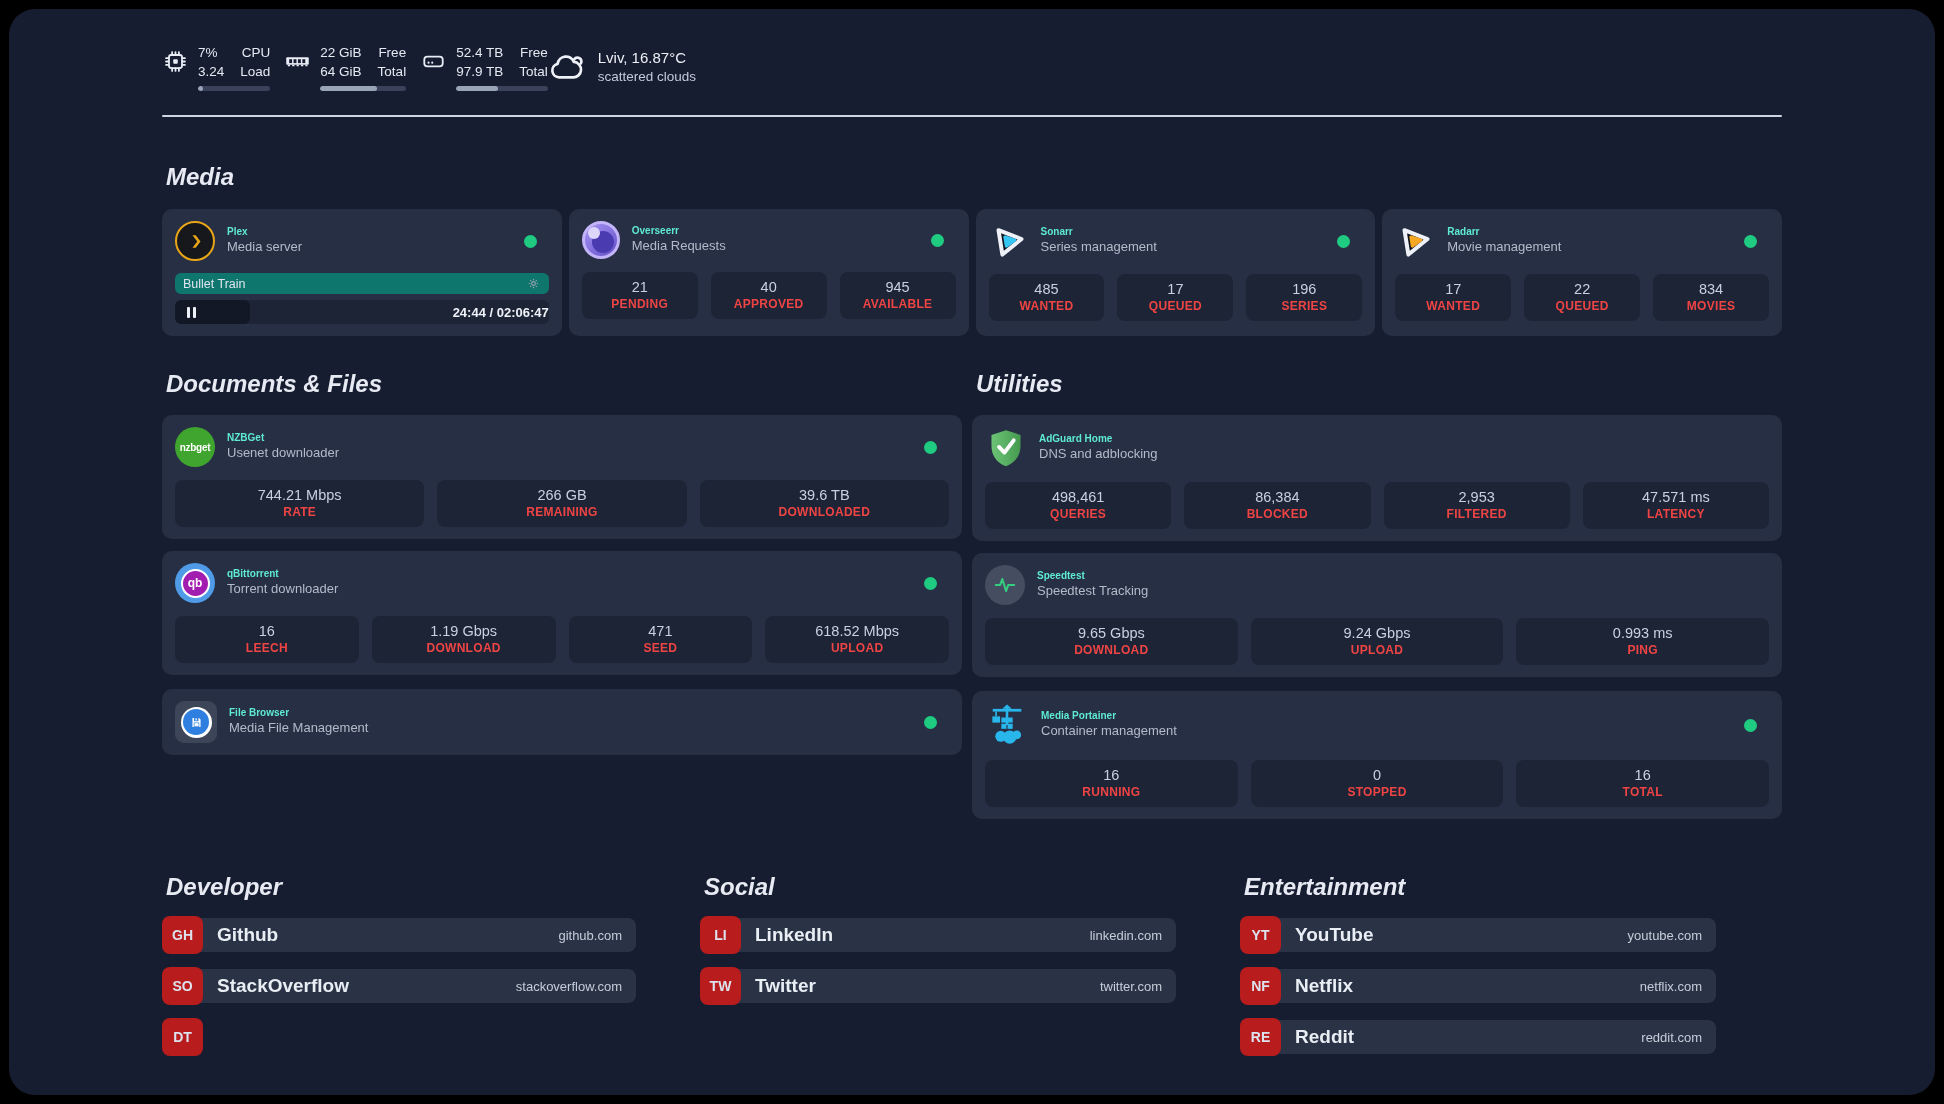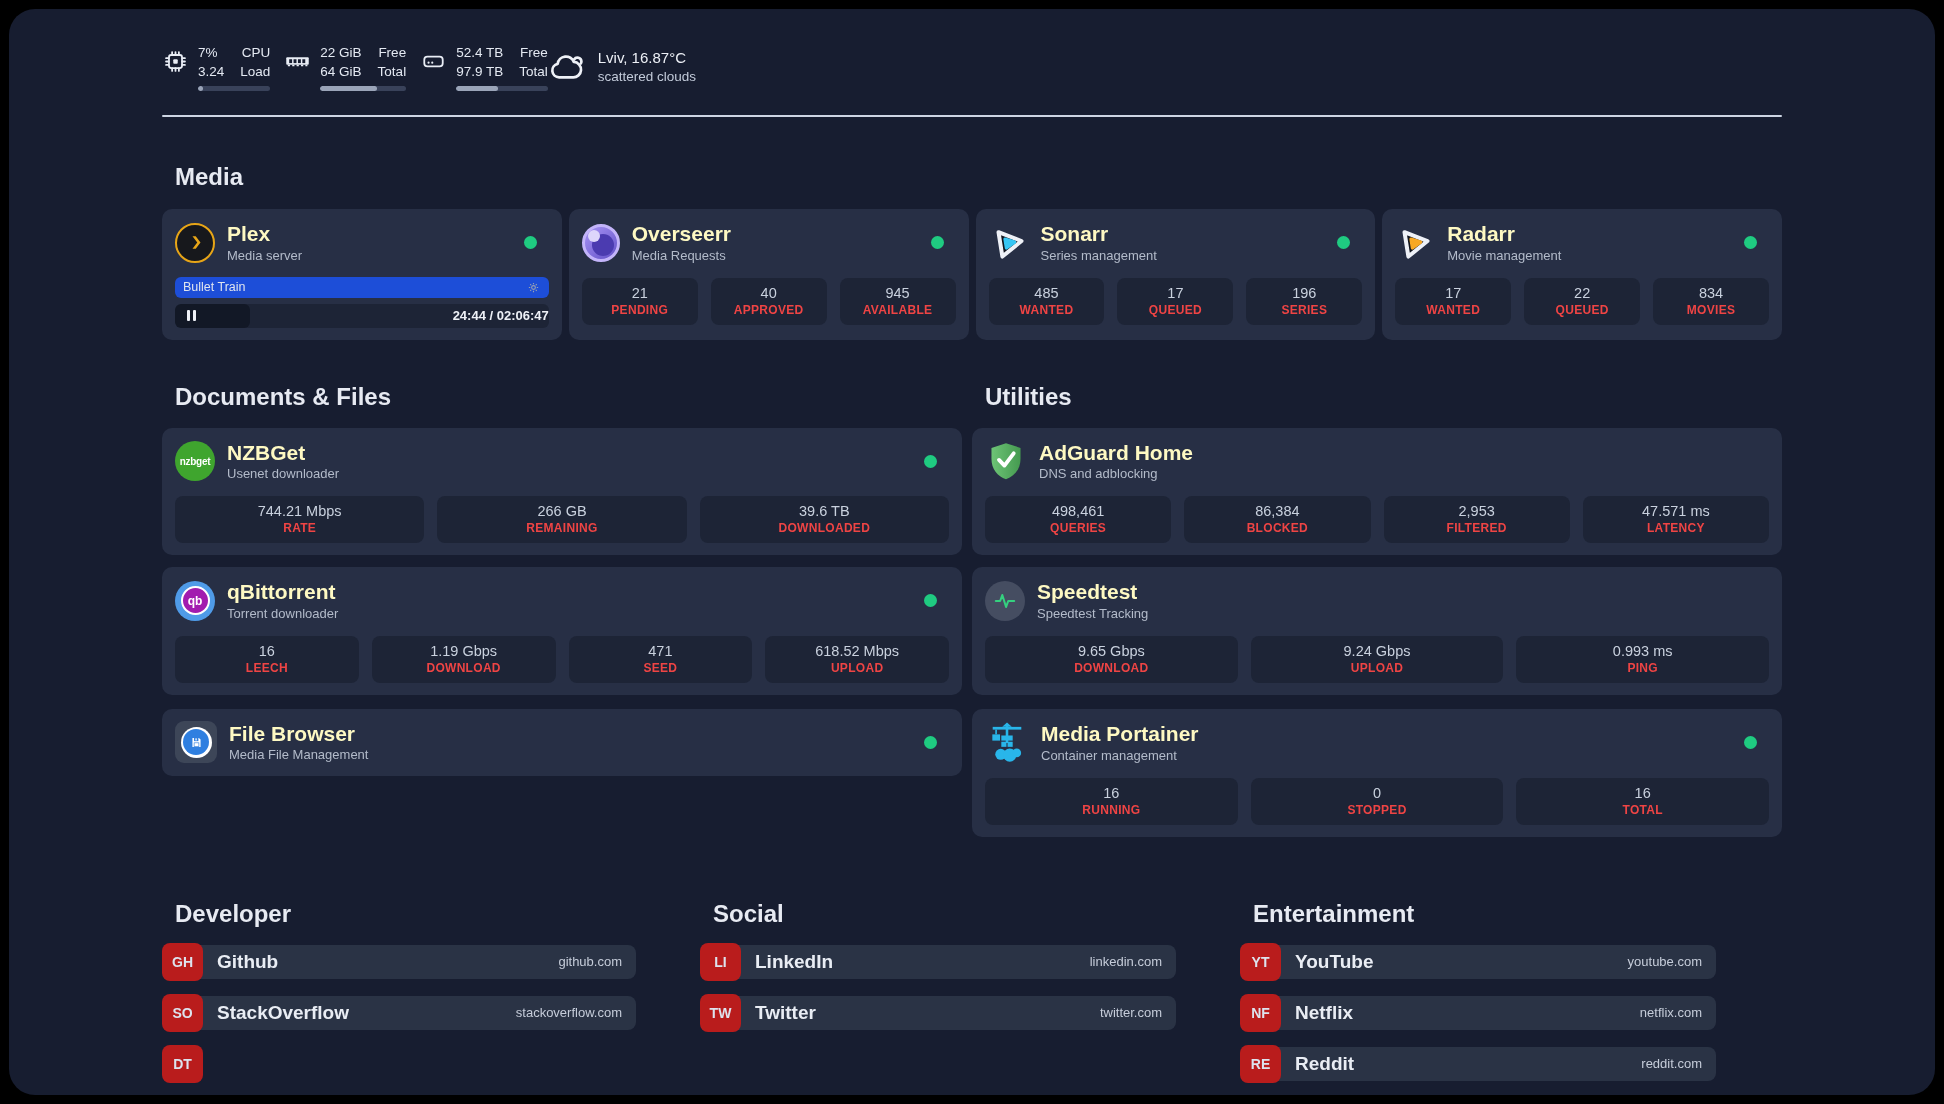--- a/index.html
+++ b/index.html
@@ -33,40 +33,40 @@
 
   .weather { flex:none; display:flex; align-items:center; gap:12px; }
   .weather-icon { width:38px; height:38px; }
   .weather-icon svg { width:100%; height:100%; }
   .weather-line1 { font-size:15px; color:#edf0f6; line-height:20px; }
   .weather-line2 { font-size:13.5px; color:#c2cad9; line-height:18px; }
 
   .divider { height:2px; background:#cdd5e3; border-radius:1px; margin-top:20px; }
 
   
-  .section-title { font-size:24px; font-weight:600; color:#e7eaf2; margin:13px; }
+  .section-title { font-size:24px; font-weight:600; color:#e7eaf2; margin:4px;font-style:italic; }
   .media-title { margin-top:46px; }
   .media-row { display:grid; grid-template-columns:repeat(4,1fr); gap:7px; margin-top:18px; }
 
   .card { background:#272f45; border-radius:10px; padding:12px 13px; cursor:pointer; }
   .card-header { display:flex; align-items:center; gap:12px; }
   .app-logo { flex:none; display:flex; align-items:center; justify-content:center; }
   .card-titles { line-height:1.28; }
-  .card-title { font-size:21px; font-weight:700; color:#fef9c3; }
+  .card-title { font-size:10px; font-weight:700; color:#5eead4; }
   .card-sub { font-size:13px; color:#b3bbca; }
   .status-dot { width:13px; height:13px; border-radius:50%; background:#1fcb81;
                 margin-left:auto; margin-right:12px; flex:none; }
 
   .stat-row { display:flex; gap:13px; margin-top:13px; }
   .stat { flex:1; background:#1d2436; border-radius:8px; text-align:center; padding:5px 2px 7px; }
   .stat-value { font-size:14.5px; color:#c9d1de; line-height:20px; }
   .stat-label { font-size:12px; font-weight:700; color:#ef4444; letter-spacing:.3px; line-height:15px; }
 
   
-  .plex-row { margin-top:12px; height:21px; background:#1d4ed8; border-radius:6px;
+  .plex-row { margin-top:12px; height:21px; background:#0f766e; border-radius:6px;
               display:flex; align-items:center; padding:0 8px; font-size:12.5px; color:#dfe4ee; }
   .gear { margin-left:auto; width:15px; height:15px; cursor:pointer; }
   .gear svg { width:100%; height:100%; }
   .plex-progress { margin-top:6px; height:24px; background:#1d2436; border-radius:6px;
                    position:relative; display:flex; align-items:center; overflow:hidden; }
   .plex-fill { position:absolute; left:0; top:0; bottom:0; background:#121826; border-radius:6px; }
   .pause { position:relative; z-index:1; margin-left:10px; display:flex; cursor:pointer; }
   .pause i { display:block; width:3px; height:11px; background:#eef1f7; border-radius:1px; margin:0 1.5px; }
   .play-time { position:relative; z-index:1; margin-left:auto; 
                font-size:13px; font-weight:700; color:#eef1f7; }

